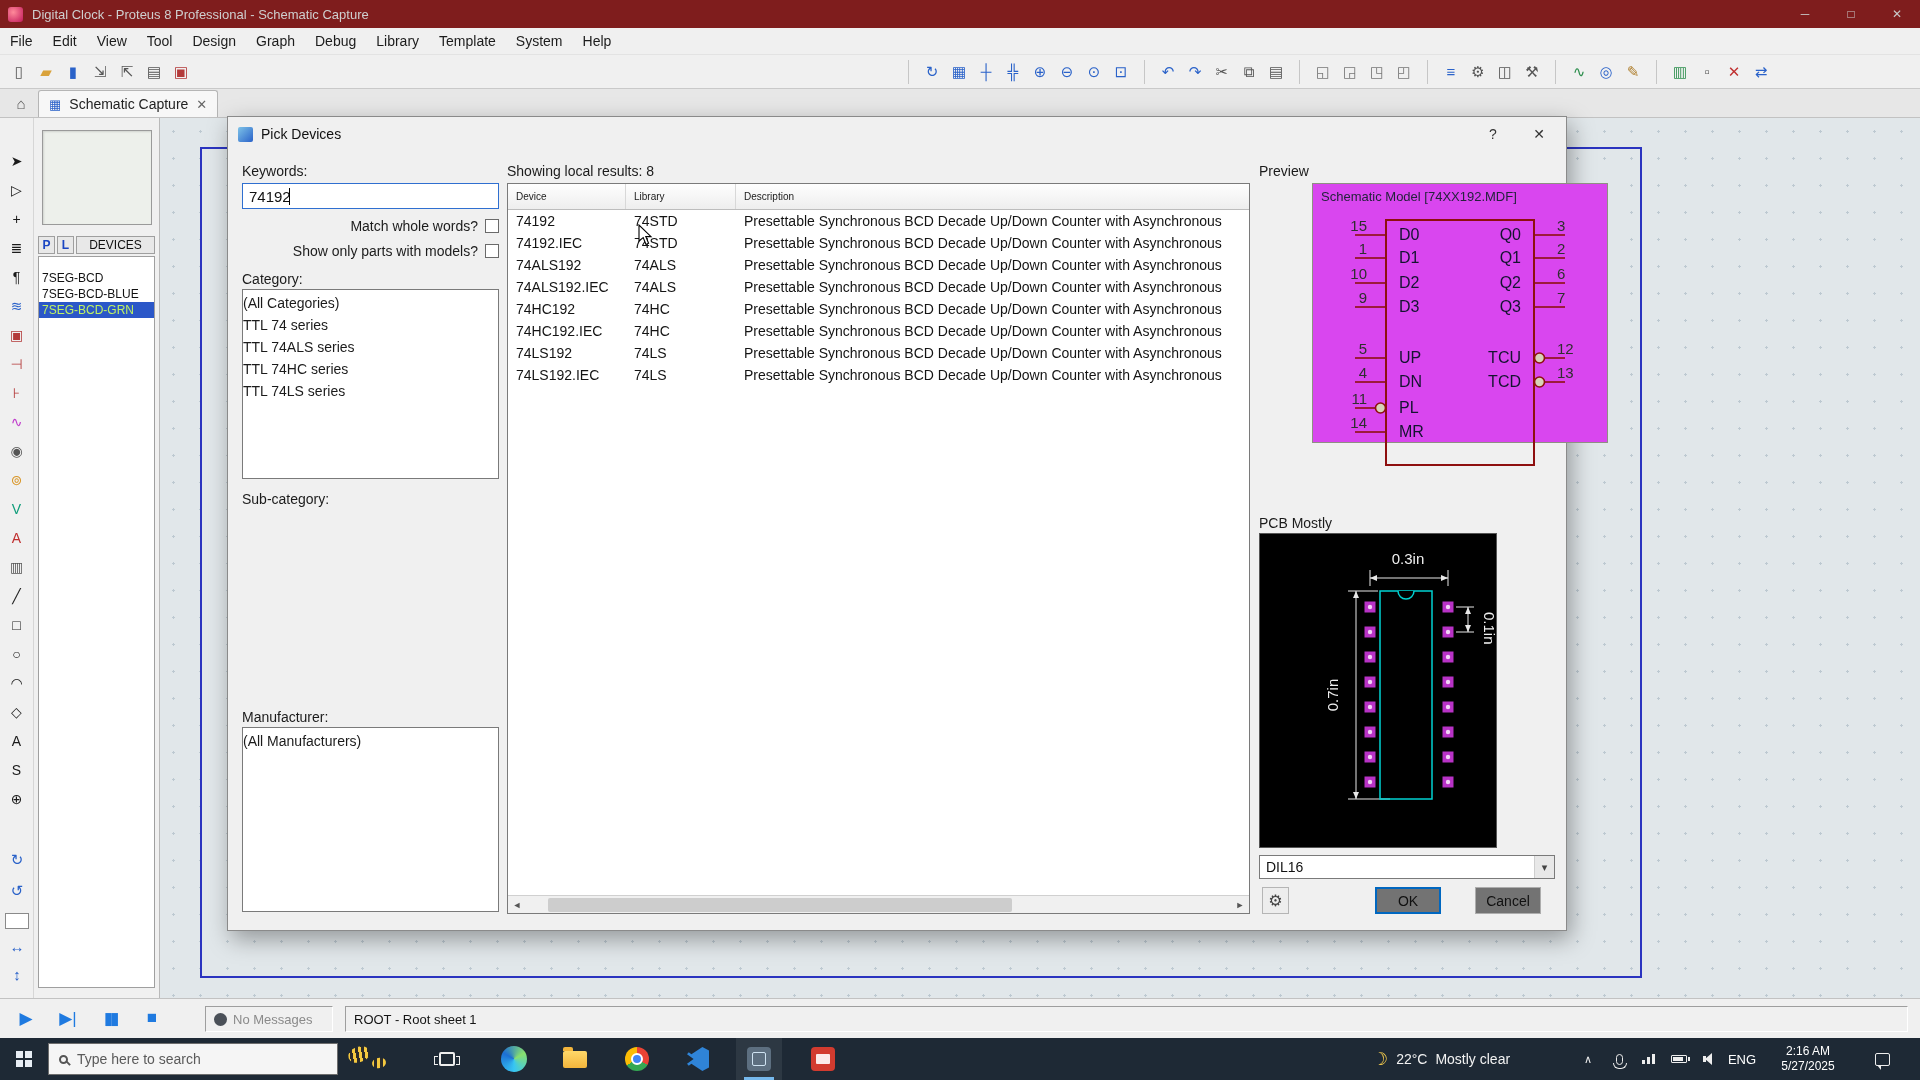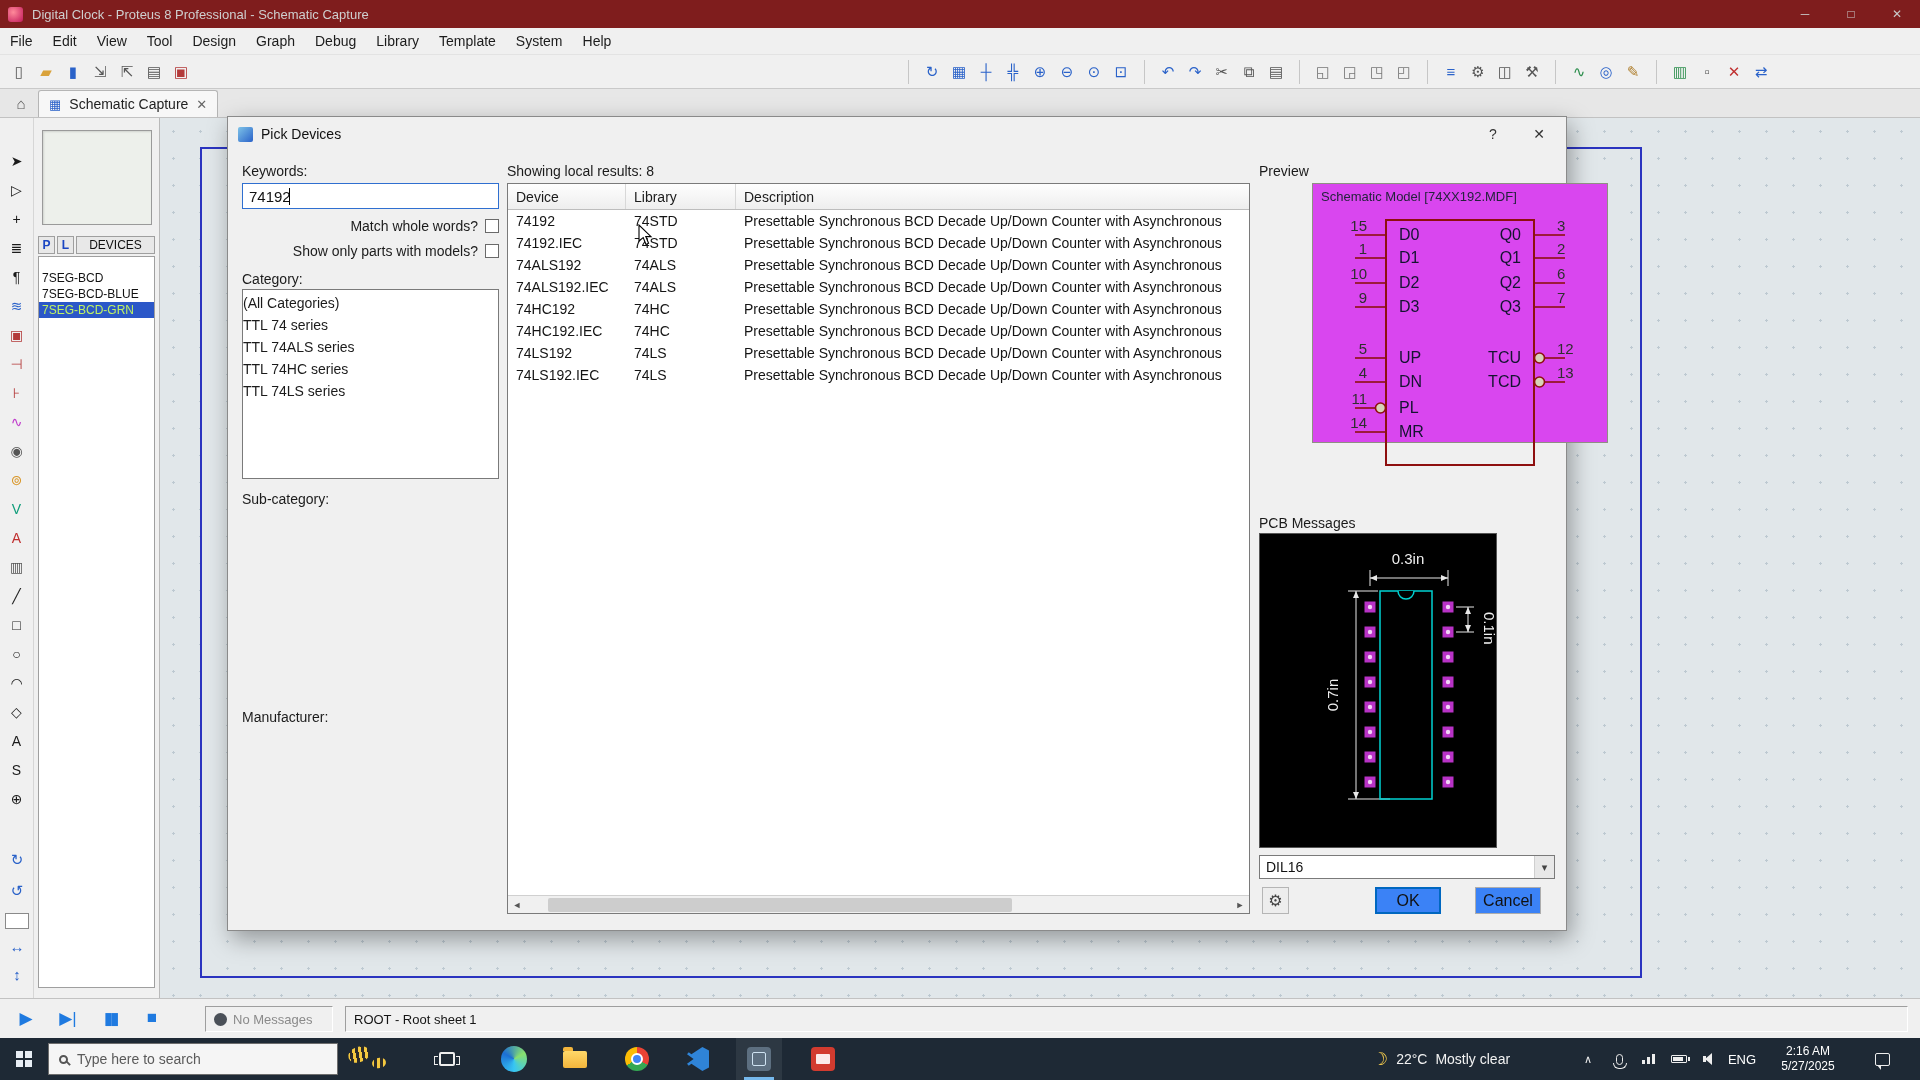--- a/index.html
+++ b/index.html
@@ -58,40 +58,40 @@
 .dlg-btn{position:absolute;top:5px;width:30px;height:24px;display:flex;align-items:center;justify-content:center;color:#333;font-size:14px}
 .dlg-help{right:58px}.dlg-close{right:12px}
 .lbl{position:absolute;font-size:14px;color:#1b1b1b;white-space:nowrap}
 .keywords-input{position:absolute;left:14px;top:66px;width:257px;height:26px;border:1px solid #2f6fd0;background:#fff;font-size:15px;padding:0 6px;font-family:inherit;color:#111}
 .caret{position:absolute;left:61px;top:71px;width:1px;height:17px;background:#000}
 .chkrow{position:absolute;left:14px;width:257px;height:18px;display:flex;justify-content:flex-end;align-items:center;gap:7px;font-size:14px;color:#1b1b1b}
 .chk{width:14px;height:14px;border:1px solid #6a6a6a;background:#fff;flex:0 0 auto}
 .listbox{position:absolute;left:14px;width:257px;background:#fff;border:1px solid #7a7a7a;font-size:14px;color:#1b1b1b;padding-top:2px;overflow:hidden}
 .listbox .li{height:22px;line-height:22px;white-space:nowrap}
 .rtable{position:absolute;left:279px;top:66px;width:743px;height:731px;background:#fff;border:1px solid #7a7a7a}
-.rt-head{display:flex;height:26px;background:linear-gradient(#fefefe,#eeeeee);border-bottom:1px solid #bdbdbd;font-size:14px;color:#1b1b1b}
+.rt-head{display:flex;height:26px;background:linear-gradient(#fefefe,#eeeeee);border-bottom:1px solid #bdbdbd;font-size:10px;color:#1b1b1b}
 .rt-h{display:flex;align-items:center;padding-left:8px;border-right:1px solid #d8d8d8}
 .rt-h1{width:118px}.rt-h2{width:110px}.rt-h3{flex:1;border-right:none}
 .rt-row{display:flex;height:22px;font-size:14px;color:#141414;align-items:center}
 .rt-c1{width:118px;padding-left:8px}.rt-c2{width:110px;padding-left:8px}.rt-c3{flex:1;padding-left:8px;white-space:nowrap;overflow:hidden}
 .hscroll{position:absolute;left:0;right:0;bottom:0;height:18px;background:#f0f0f0;border-top:1px solid #d0d0d0;display:flex;align-items:center}
 .hs-btn{width:18px;height:18px;display:flex;align-items:center;justify-content:center;font-size:9px;color:#555}
 .hs-track{position:relative;flex:1;height:100%}
 .hs-thumb{position:absolute;left:22px;top:2px;width:464px;height:14px;background:#cdcdcd;border-radius:2px}
 .sch-box{position:absolute;left:1084px;top:66px;width:296px;height:260px;background:#d946ef;border:1px solid #8f8f83}
 .sch-box svg,.pcb-box svg{position:absolute;left:0;top:0}
 .sch-title{font-size:13px;fill:#23233c}
 .pnum{font-size:15px;fill:#2f2f2f}
 .pname{font-size:16px;fill:#141430}
 .pcb-box{position:absolute;left:1031px;top:416px;width:238px;height:315px;background:#000;border:1px solid #555}
 .pcbdim{font-size:15px;fill:#f0f0f0}
 .fp-select{position:absolute;left:1031px;top:738px;width:296px;height:24px;background:#fff;border:1px solid #7a7a7a;display:flex;align-items:center;font-size:14px;padding-left:6px;color:#111}
 .fp-arrow{margin-left:auto;width:20px;height:100%;display:flex;align-items:center;justify-content:center;background:#e8e8e8;border-left:1px solid #cfcfcf;font-size:11px;color:#444}
 .gear-btn{position:absolute;left:1034px;top:770px;width:27px;height:27px;border:1px solid #b5b5b5;background:#ededed;display:flex;align-items:center;justify-content:center;font-size:16px;color:#444}
-.btn{position:absolute;top:770px;height:27px;background:#3b82f6;border:1px solid #adadad;font-size:16px;display:flex;align-items:center;justify-content:center;color:#111}
+.btn{position:absolute;top:770px;height:27px;background:#737373;border:1px solid #adadad;font-size:14px;display:flex;align-items:center;justify-content:center;color:#111}
 .btn-ok{left:1147px;width:66px;border:1px solid #0067c0;box-shadow:inset 0 0 0 1px #0067c0}
 .btn-cancel{left:1247px;width:66px}
 
 
 .statusbar{position:absolute;left:0;top:998px;width:1920px;height:40px;background:#f0f0f0;border-top:1px solid #c2c2c2;z-index:6}
 .simbar{position:absolute;left:10px;top:5px;display:flex;gap:10px}
 .simbtn{width:32px;height:28px;display:flex;align-items:center;justify-content:center;font-size:17px;color:#1f7ae0}
 .sim-pause{letter-spacing:-3px}
 .seg{position:absolute;top:7px;height:26px;border:1px solid;border-color:#9e9e9e #fff #fff #9e9e9e;display:flex;align-items:center;font-size:13px;padding:0 8px;gap:6px}
 .seg-msg{left:205px;width:128px;color:#8a8a8a}
@@ -323,20 +323,24 @@
   <div class="li">(All Categories)</div>
       <div class="li">TTL 74 series</div>
       <div class="li">TTL 74ALS series</div>
       <div class="li">TTL 74HC series</div>
       <div class="li">TTL 74LS series</div>
     </div>
 
   <span class="lbl" style="left:14px;top:374px">Sub-category:</span>
 
   <span class="lbl" style="left:14px;top:592px">Manufacturer:</span>
+  <div class="listbox" style="top:610px;height:185px">
+
+  <div class="li">(All Manufacturers)</div>
+    </div>
 
   <span class="lbl" style="left:279px;top:46px">Showing local results: 8</span>
   <div class="rtable">
     <div class="rt-head">
       <span class="rt-h rt-h1">Device</span>
       <span class="rt-h rt-h2">Library</span>
       <span class="rt-h rt-h3">Description</span>
     </div>
     <div>
 
@@ -445,21 +449,21 @@
       <text class="pnum" text-anchor="start" x="244" y="194">13</text>
       <text class="pname" text-anchor="end" x="208" y="56">Q0</text>
       <text class="pname" text-anchor="end" x="208" y="79">Q1</text>
       <text class="pname" text-anchor="end" x="208" y="104">Q2</text>
       <text class="pname" text-anchor="end" x="208" y="128">Q3</text>
       <text class="pname" text-anchor="end" x="208" y="179">TCU</text>
       <text class="pname" text-anchor="end" x="208" y="203">TCD</text>
     </svg>
   </div>
 
-  <span class="lbl" style="left:1031px;top:398px">PCB Messages</span>
+  <span class="lbl" style="left:1031px;top:398px">PCB Mostly</span>
   <div class="pcb-box">
     <svg width="296" height="315" viewBox="0 0 296 315">
       <text class="pcbdim" text-anchor="middle" x="148" y="30">0.3in</text>
       <g stroke="#e8e8e8" stroke-width="1">
         <line x1="110" y1="36" x2="110" y2="52"></line>
           <line x1="188" y1="36" x2="188" y2="52"></line>
         <line x1="110" y1="44" x2="188" y2="44"></line>
         <line x1="88" y1="57" x2="118" y2="57"></line>
           <line x1="88" y1="265" x2="130" y2="265"></line>
         <line x1="96" y1="57" x2="96" y2="265"></line>

